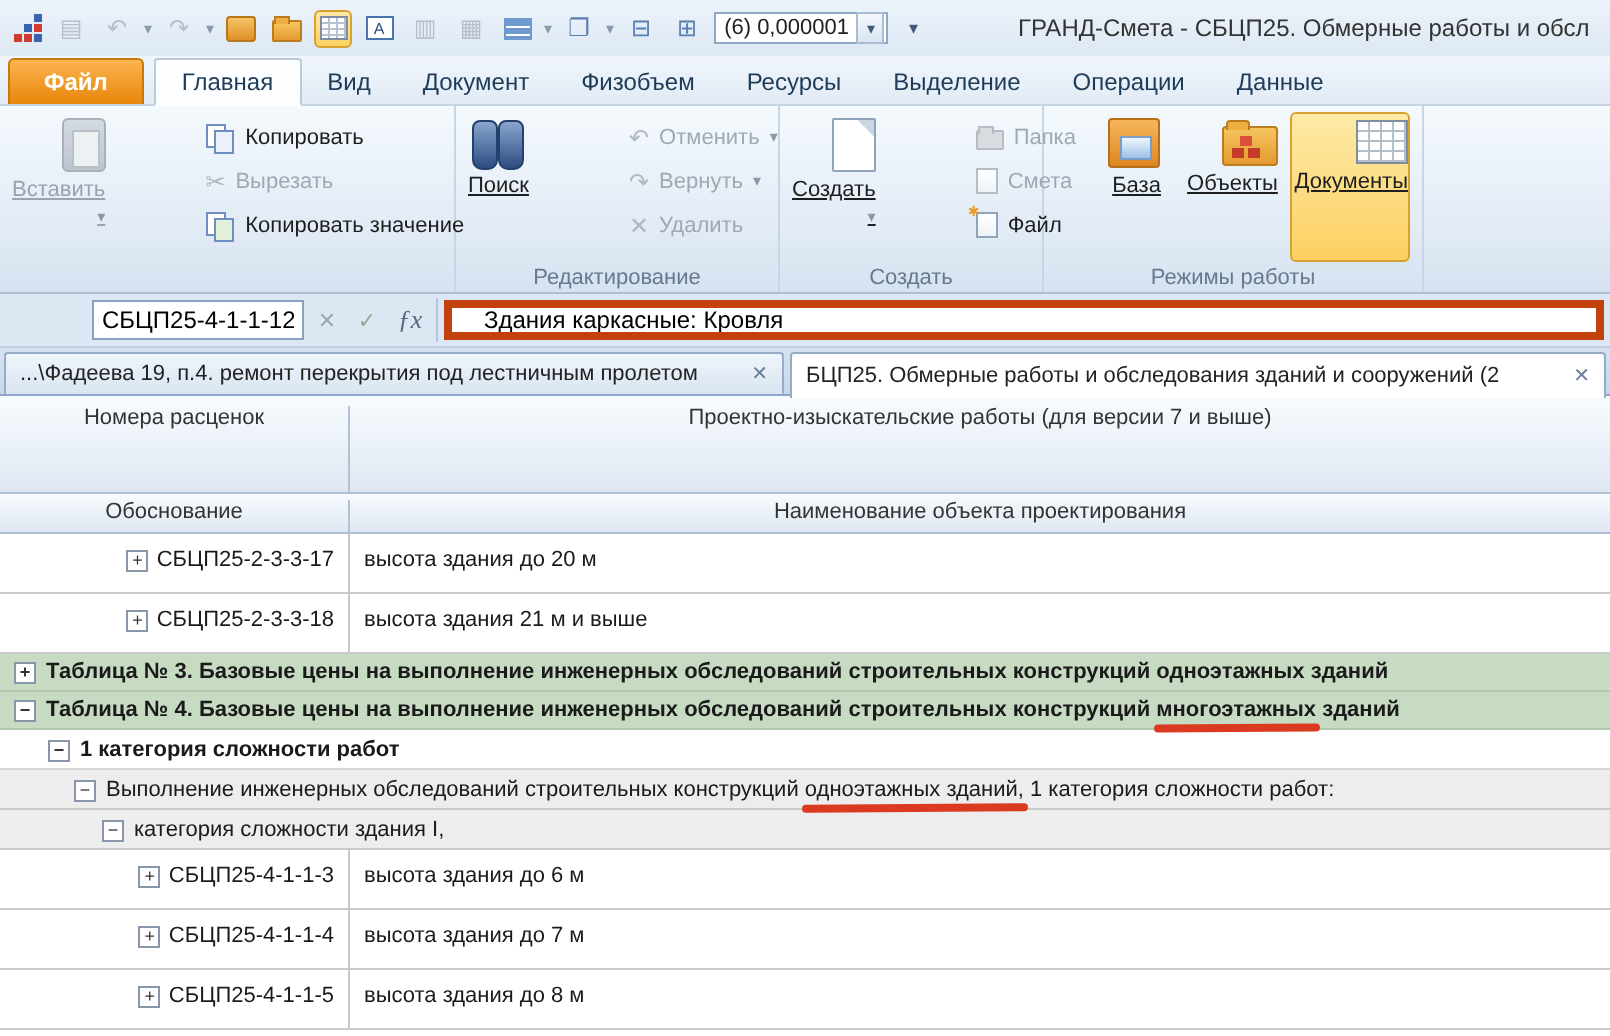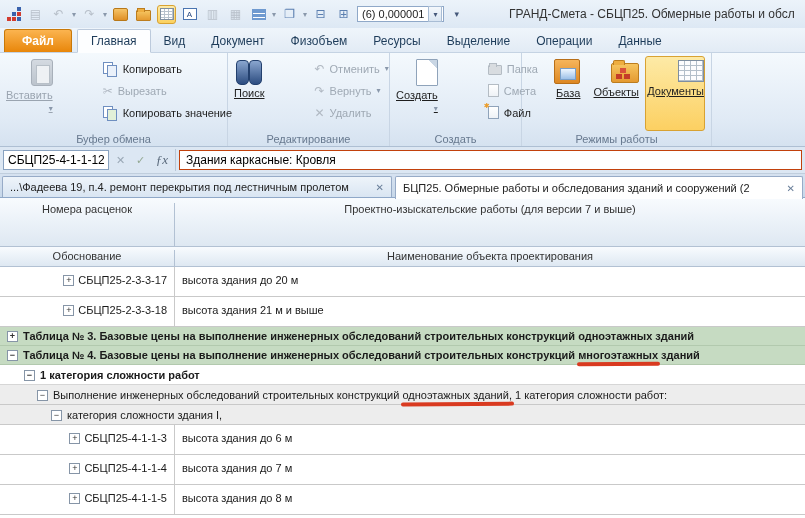--- a/index.html
+++ b/index.html
@@ -65,26 +65,26 @@
   .base-ic{width:26px;height:25px;border-radius:2px;background:linear-gradient(#f6b55c,#dd8722);border:1px solid #b86f18;position:relative;}
   .base-ic::after{content:"";position:absolute;left:5px;bottom:3px;width:14px;height:10px;background:linear-gradient(#eef6ff,#9cc0e8);border:1px solid #789ec8;}
   .obj-ic{width:28px;height:20px;background:linear-gradient(#f6c560,#e49a30);border:1px solid #bc7d1e;border-radius:2px;position:relative;margin-top:4px;}
   .obj-ic::before{content:"";position:absolute;top:-4px;left:1px;width:10px;height:4px;background:#eeae40;border:1px solid #bc7d1e;border-bottom:none;border-radius:2px 2px 0 0;}
   .obj-ic::after{content:"";position:absolute;left:4px;bottom:3px;width:6px;height:5px;background:#c43c28;box-shadow:8px 0 0 #c43c28,4px -6px 0 #d8503a;}
   .doc-ic{width:26px;height:22px;background:#fdfdfe;border:1px solid #7e8ea0;
     background-image:repeating-linear-gradient(#0000 0 4px,#b4bfca 4px 5px),repeating-linear-gradient(90deg,#0000 0 5px,#b4bfca 5px 6px);}
 
   
   .formulabar{height:27px;background:#dce7f3;display:flex;align-items:center;padding:0 3px;gap:3px;border-bottom:1px solid #c0cedd;}
-  .cellref{width:106px;height:20px;border:1px solid #89a2c0;font:12px "Liberation Sans","DejaVu Sans",sans-serif;padding:1px 4px;background:#fff;}
+  .cellref{width:106px;height:20px;border:1px solid #89a2c0;font:12px "Liberation Sans","DejaVu Sans",sans-serif;padding:1px 4px;background:#fff;margin-left:43px;}
   .fbtn{color:#9aa8b6;font-size:11px;width:17px;text-align:center;flex:none;}
   .fb-ok{color:#93a893;}
   .fb-fx{font-style:italic;font-family:"Liberation Serif","DejaVu Serif",serif;color:#5a6a7c;font-size:13px;width:20px;text-align:center;flex:none;}
   .fsep{width:1px;height:22px;background:#b8c6d6;flex:none;}
-  .fvalue{flex:1;height:20px;border:1px solid #c2410c;background:#fff;font:12px "Liberation Sans","DejaVu Sans",sans-serif;padding:1px 6px;}
+  .fvalue{flex:1;height:20px;border:4px solid #c2410c;background:#fff;font:12px "Liberation Sans","DejaVu Sans",sans-serif;padding:1px 16px;}
 
   
   .doctabs{height:24px;background:linear-gradient(#d6e2f0,#c7d7e9);display:flex;align-items:flex-start;padding:2px 2px 0;gap:3px;border-bottom:1px solid #8fa8c8;}
   .dtab{display:flex;align-items:center;height:21px;border:1px solid #97abc7;border-bottom:none;border-radius:2px 2px 0 0;background:linear-gradient(#eef4fa,#d9e5f2);padding:0 7px;font-size:11px;color:#222;overflow:hidden;}
   .dtab .tlabel{white-space:nowrap;overflow:hidden;flex:1;}
   .dtab .tx{margin-left:8px;color:#6a7f9a;font-size:10px;flex:none;}
   .dtab.t1{width:390px;flex:none;}
   .dtab.active{background:#fff;margin-bottom:-1px;height:23px;flex:1;}
 
   
@@ -176,21 +176,20 @@
         </div>
         <div class="smallbtn disabled">
           <span class="glyph gray-g">✂</span>
           <span>Вырезать</span>
         </div>
         <div class="smallbtn">
           <span class="pages val"></span>
           <span>Копировать значение</span>
         </div>
       </div>
-      <div class="glabel">Буфер обмена</div>
     </div>
 
     <div class="rgroup" style="width:162px">
       <div class="bigbtn">
         <span class="binoc"></span>
         <span>Поиск</span>
       </div>
       <div class="smallstack">
         <div class="smallbtn disabled">
           <span class="glyph gray-g">↶</span>

